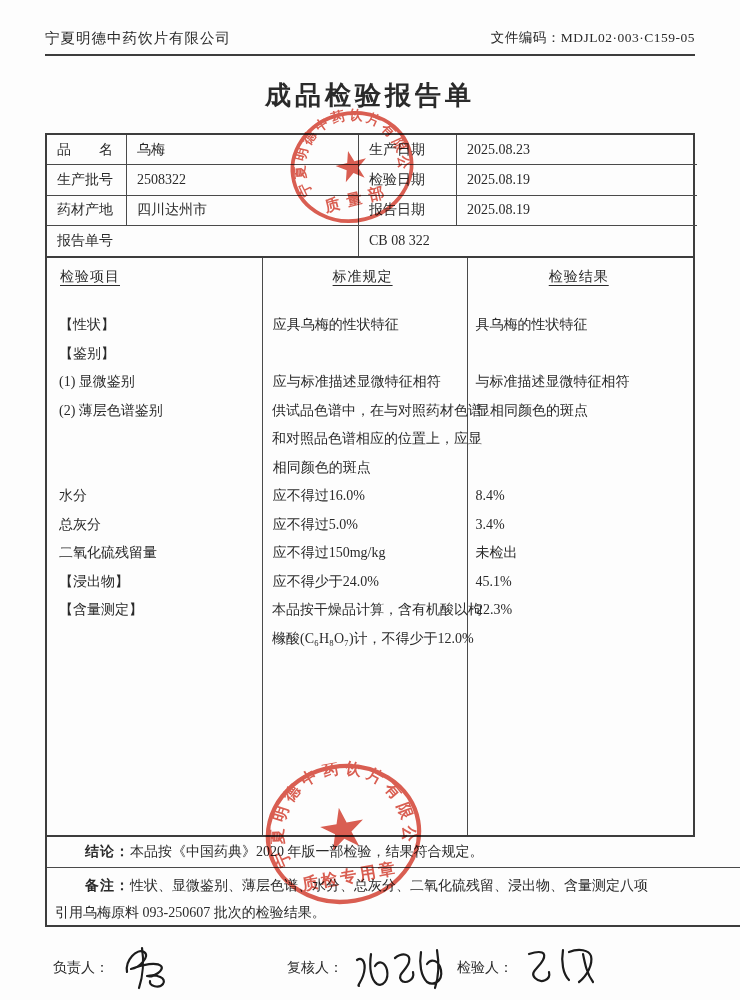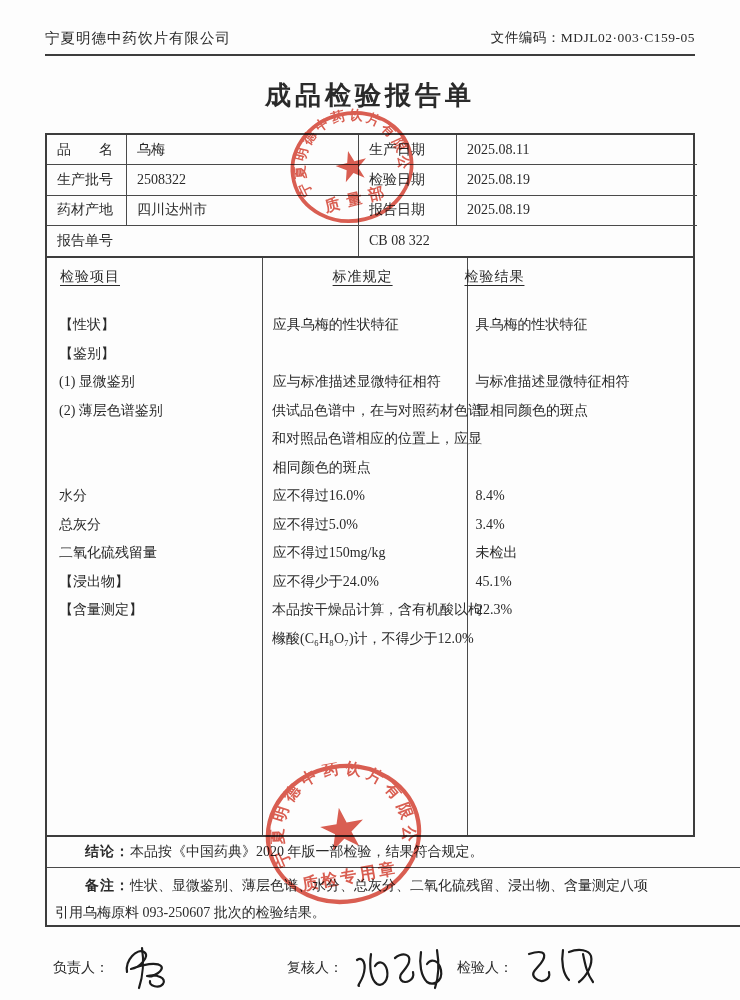--- a/index.html
+++ b/index.html
@@ -39,21 +39,21 @@
   
   .main{position:absolute;left:45px;top:258px;width:650px;height:579px;
         border:2px solid #3d3d3d;border-top:none;box-sizing:border-box;}
   .main .vline{position:absolute;top:0;bottom:0;width:0;border-left:1.5px solid #4a4a4a;}
   .main .v1{left:215px;}
   .main .v2{left:420px;}
   .mhead{position:absolute;top:0;left:0;right:0;height:38px;display:flex;}
   .mhead>div{display:flex;align-items:center;box-sizing:border-box;}
   .mhead .h1{width:215px;padding-left:13px;}
   .mhead .h2{width:205px;justify-content:center;}
-  .mhead .h3{width:230px;}
+  .mhead .h3{width:230px;justify-content:center;}
   .mhead span{text-decoration:underline;text-underline-offset:4px;letter-spacing:1px;}
   .mbody{position:absolute;top:53px;left:0;right:0;}
   .mrow{display:flex;height:28.5px;line-height:28.5px;white-space:nowrap;}
   .mrow .c1{width:215px;padding-left:12px;box-sizing:border-box;}
   .mrow .c2{width:205px;padding-left:12px;box-sizing:border-box;}
   .mrow .c3{width:230px;padding-left:11px;box-sizing:border-box;}
 
   
   .concl{position:absolute;left:45px;top:837px;width:732px;height:90px;
          border:2px solid #3d3d3d;border-top:none;box-sizing:border-box;}
@@ -88,21 +88,21 @@
     <span class="doccode"><span>文件编码：</span><span>MDJL02·003·C159-05</span></span>
   </div>
   <div class="hdr-rule"></div>
 
   <div class="title">成品检验报告单</div>
 
   <div class="info">
     <div>品　　名</div>
     <div>乌梅</div>
     <div>生产日期</div>
-    <div class="lastcol">2025.08.11</div>
+    <div class="lastcol">2025.08.23</div>
 
     <div>生产批号</div>
     <div>2508322</div>
     <div>检验日期</div>
     <div class="lastcol">2025.08.19</div>
 
     <div>药材产地</div>
     <div>四川达州市</div>
     <div>报告日期</div>
     <div class="lastcol">2025.08.19</div>

